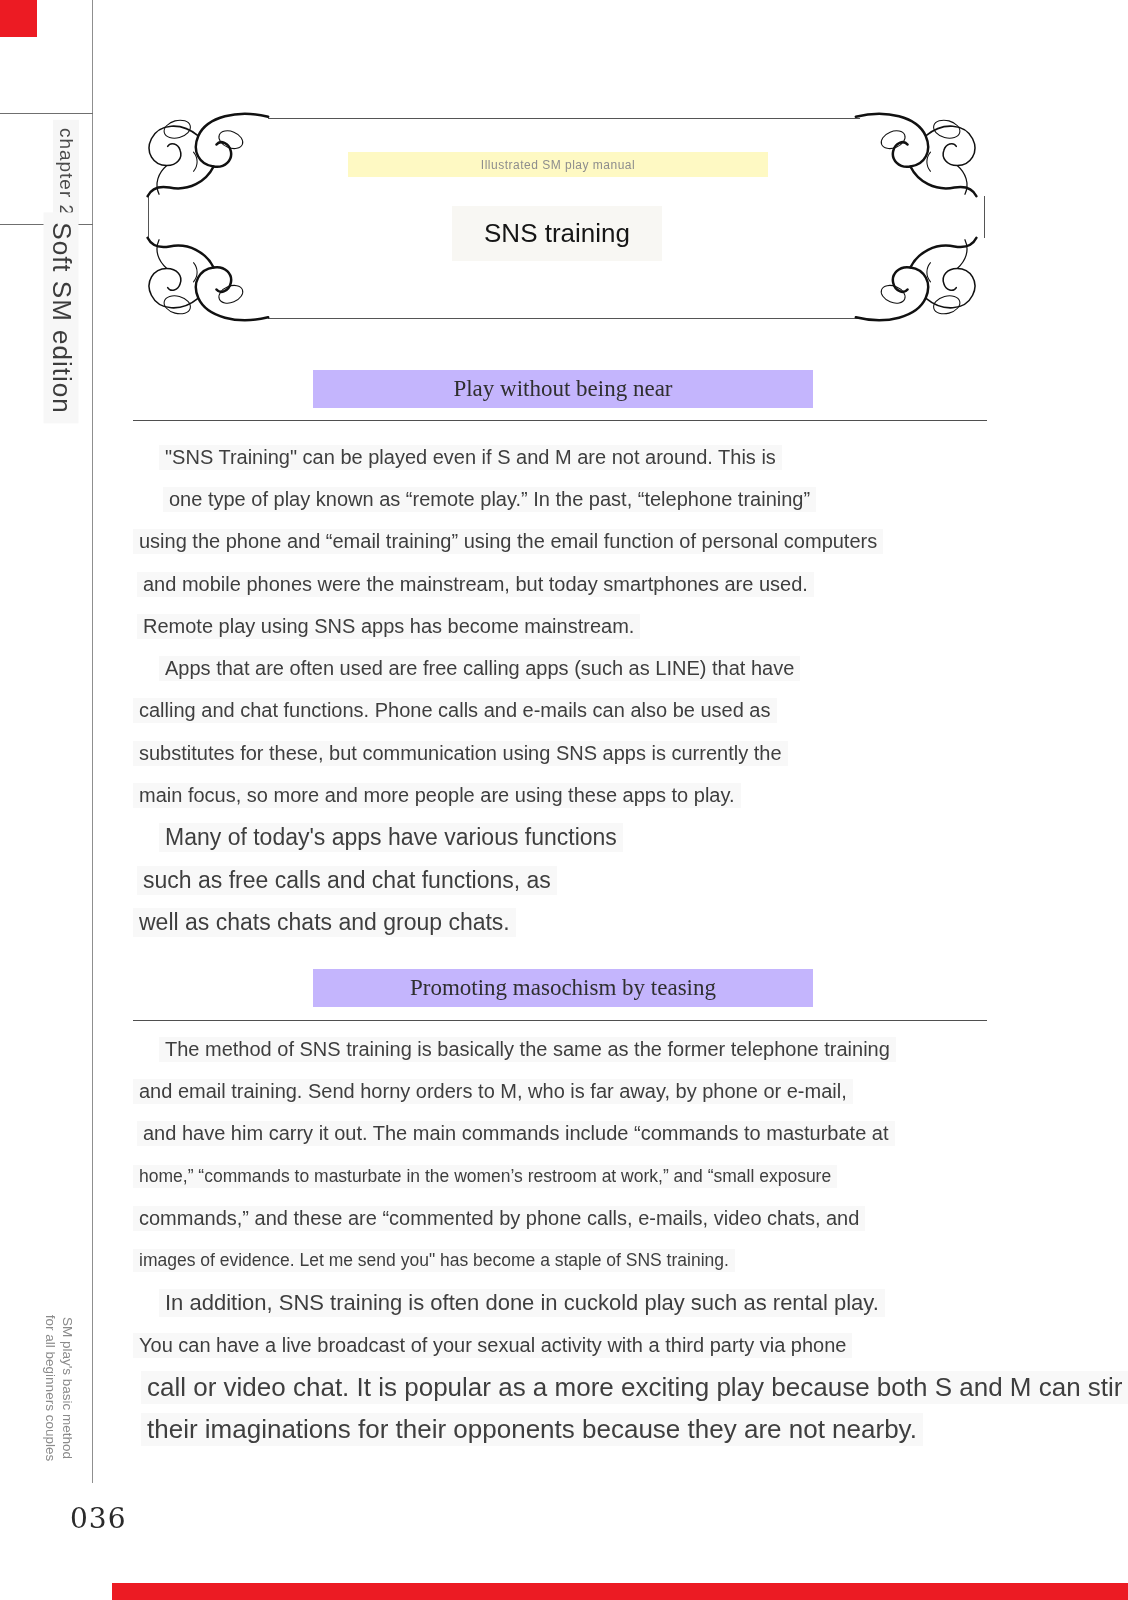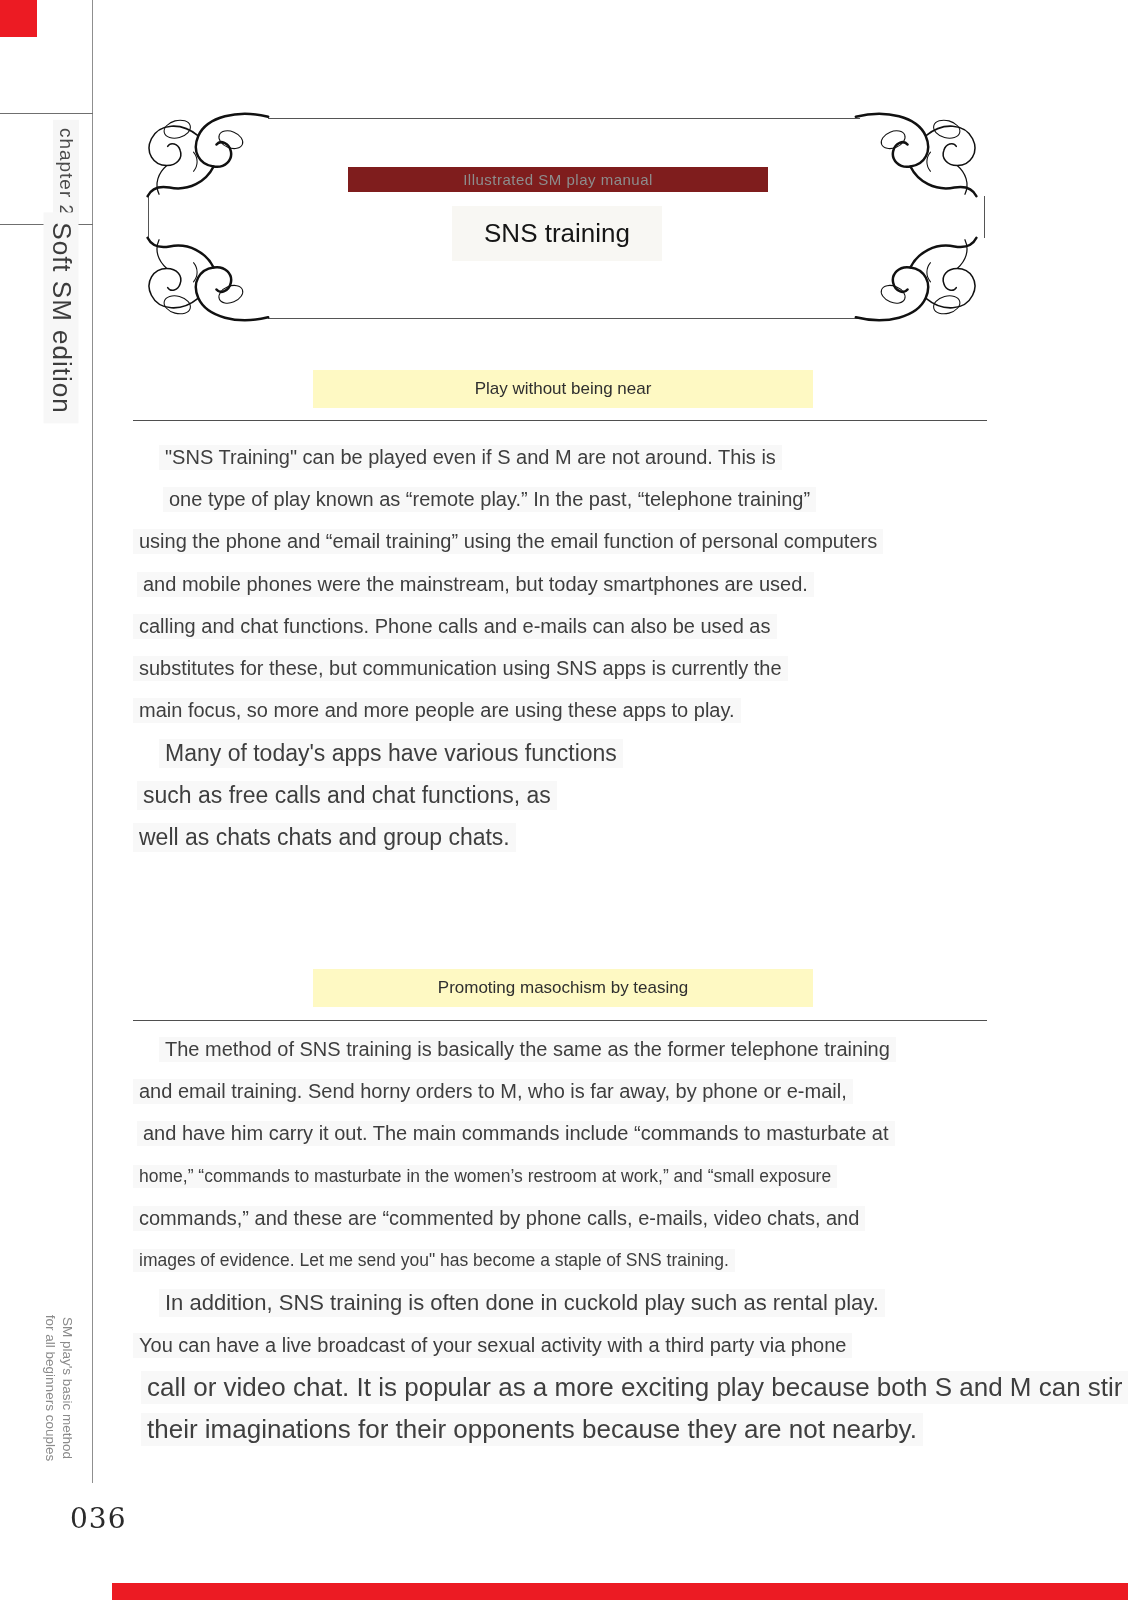--- a/index.html
+++ b/index.html
@@ -38,35 +38,35 @@
   .f-bottom{left:268px;top:318px;width:590px;height:1px;}
   .f-left{left:148px;top:196px;width:1px;height:42px;}
   .f-right{left:984px;top:196px;width:1px;height:42px;}
   .flourish{position:absolute;width:134px;height:92px;}
   .fl-tl{left:138px;top:110px;}
   .fl-tr{left:852px;top:110px;transform:scaleX(-1);}
   .fl-bl{left:138px;top:232px;transform:scaleY(-1);}
   .fl-br{left:852px;top:232px;transform:scale(-1,-1);}
 
   .series-band{
-    position:absolute;left:348px;top:167px;width:420px;height:25px;background:#7f1d1d;
+    position:absolute;left:348px;top:152px;width:420px;height:25px;background:#fef9c3;
     display:flex;align-items:center;justify-content:center;
-    font-size:15px;color:#8d8d8d;letter-spacing:.5px;
+    font-size:12px;color:#8d8d8d;letter-spacing:.5px;
   }
   .title-band{
     position:absolute;left:452px;top:206px;width:210px;height:55px;background:#f8f7f3;
     display:flex;align-items:center;justify-content:center;
     font-size:26px;color:#161616;
   }
 
   
   .h-band{
-    position:absolute;left:313px;width:500px;height:38px;background:#fef9c3;
+    position:absolute;left:313px;width:500px;height:38px;background:#c4b5fd;
     display:flex;align-items:center;justify-content:center;
-    font-size:17px;color:#2f2f2f;
+    font-size:23px;color:#2f2f2f;font-family:Liberation Serif, serif;
   }
   .h1{top:370px;} .h2{top:969px;}
   .rule{position:absolute;left:133px;width:854px;height:1px;background:#4f4f4f;}
   .rule1{top:420px;} .rule2{top:1020px;}
 
   
   .block{position:absolute;left:133px;width:862px;}
   .blockA{top:436px;} .blockB{top:1028px;}
   .line{height:42.3px;display:flex;align-items:center;font-size:20px;color:#3e3e3e;white-space:nowrap;}
   .line > span{background:#f8f8f8;padding:1px 6px;}
@@ -156,20 +156,26 @@
     </div>
     <div class="line ind2">
       <span>one type of play known as “remote play.” In the past, “telephone training”</span>
     </div>
     <div class="line ">
       <span>using the phone and “email training” using the email function of personal computers</span>
     </div>
     <div class="line ind05">
       <span>and mobile phones were the mainstream, but today smartphones are used.</span>
     </div>
+    <div class="line ind05">
+      <span>Remote play using SNS apps has become mainstream.</span>
+    </div>
+    <div class="line ind">
+      <span>Apps that are often used are free calling apps (such as LINE) that have</span>
+    </div>
     <div class="line ">
       <span>calling and chat functions. Phone calls and e-mails can also be used as</span>
     </div>
     <div class="line ">
       <span>substitutes for these, but communication using SNS apps is currently the</span>
     </div>
     <div class="line ">
       <span>main focus, so more and more people are using these apps to play.</span>
     </div>
     <div class="line ind lg">

